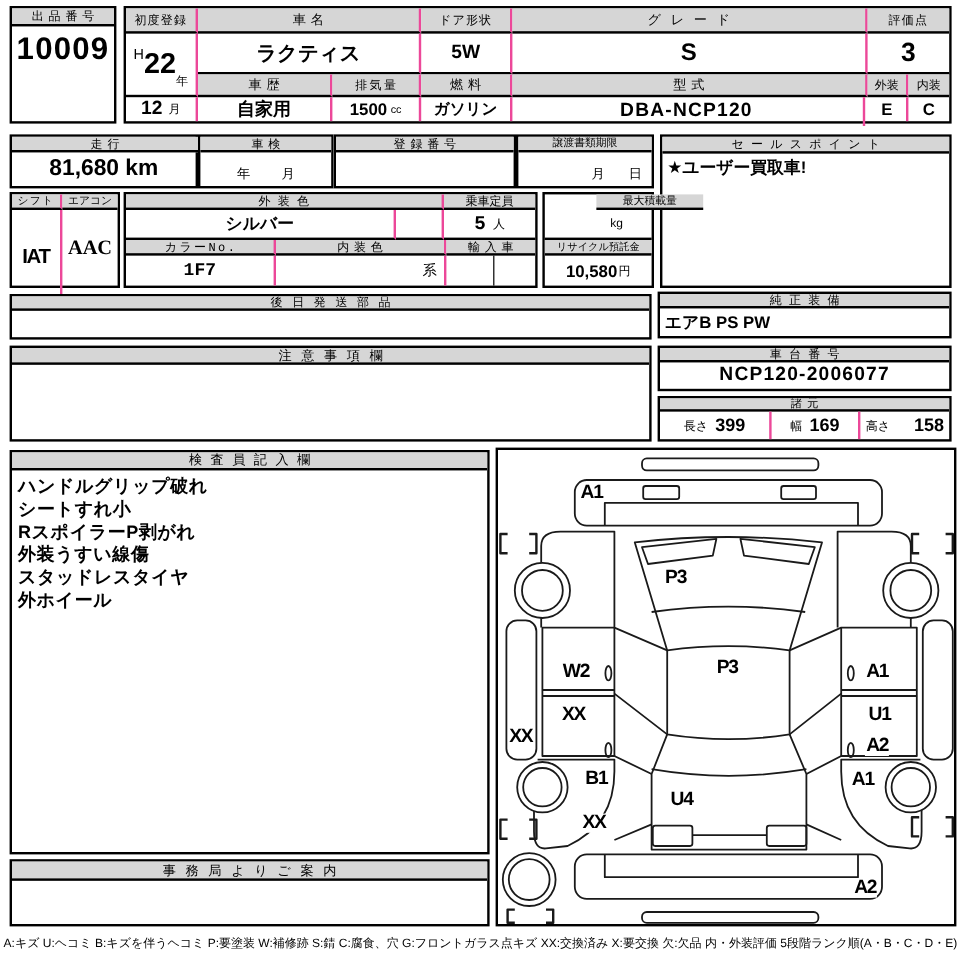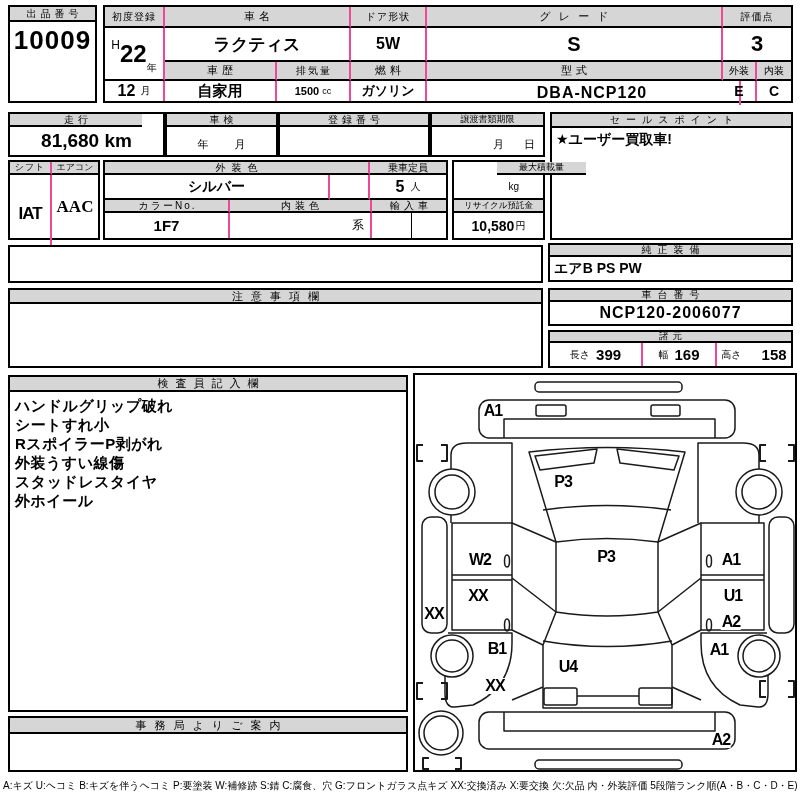--- a/index.html
+++ b/index.html
@@ -41,44 +41,44 @@
       <span class="b" style="font-size:16px;">12</span>
         <span style="font-size:10px;margin-left:5px;">月</span>
     </div>
 
     <div class="cell hdr br bb" style="left:60px;top:0;width:186px;height:21px;">車名</div>
     <div class="cell b br bb" style="left:60px;top:21px;width:186px;height:34px;font-size:17px;">ラクティス</div>
     <div class="cell hdr br bb" style="left:60px;top:55px;width:112px;height:19px;">車歴</div>
     <div class="cell b br" style="left:60px;top:74px;width:112px;height:20px;font-size:15px;">自家用</div>
     <div class="cell hdr br bb" style="left:172px;top:55px;width:74px;height:19px;font-size:10px;letter-spacing:2px;text-indent:2px;">排気量</div>
     <div class="cell br" style="left:172px;top:74px;width:74px;height:20px;">
-      <span class="b" style="font-size:11px;">1500</span>
+      <span class="b" style="font-size:14px;">1500</span>
         <span class="unit">cc</span>
     </div>
 
     <div class="cell hdr br bb" style="left:246px;top:0;width:76px;height:21px;font-size:10px;letter-spacing:1px;text-indent:0;">ドア形状</div>
     <div class="cell b br bb" style="left:246px;top:21px;width:76px;height:34px;font-size:16px;">5W</div>
     <div class="cell hdr br bb" style="left:246px;top:55px;width:76px;height:19px;">燃料</div>
     <div class="cell b br" style="left:246px;top:74px;width:76px;height:20px;font-size:13px;">ガソリン</div>
 
     <div class="cell hdr br bb" style="left:322px;top:0;width:296px;height:21px;letter-spacing:8px;text-indent:8px;">グレード</div>
     <div class="cell b br bb" style="left:322px;top:21px;width:296px;height:34px;font-size:20px;">S</div>
     <div class="cell hdr br bb" style="left:322px;top:55px;width:296px;height:19px;">型式</div>
-    <div class="cell b br" style="left:340px;top:74px;width:296px;height:24px;font-size:16px;letter-spacing:1px;">DBA-NCP120</div>
+    <div class="cell b br" style="left:320px;top:74px;width:296px;height:24px;font-size:16px;letter-spacing:1px;">DBA-NCP120</div>
 
     <div class="cell hdr bb" style="left:618px;top:0;width:68px;height:21px;font-size:10px;letter-spacing:1px;text-indent:0;">評価点</div>
     <div class="cell b bb" style="left:618px;top:21px;width:68px;height:34px;font-size:22px;">3</div>
     <div class="cell hdr br bb" style="left:618px;top:55px;width:34px;height:19px;font-size:10px;letter-spacing:0;text-indent:0;">外装</div>
     <div class="cell b br" style="left:618px;top:74px;width:34px;height:20px;font-size:14px;">E</div>
     <div class="cell hdr bb" style="left:652px;top:55px;width:34px;height:19px;font-size:10px;letter-spacing:0;text-indent:0;">内装</div>
     <div class="cell" style="left:652px;top:74px;width:34px;height:20px;font-size:14px;font-weight:bold;">C</div>
   </div>
 
   <div class="box" style="left:8px;top:112px;width:157px;height:45px;">
-    <div class="cell hdr bb" style="left:0;top:0;width:132px;height:13px;font-size:10px;">走行</div>
+    <div class="cell hdr bb" style="left:0;top:0;width:155px;height:13px;font-size:10px;">走行</div>
     <div class="cell b" style="left:0;top:13px;width:153px;height:28px;font-size:19px;">81,680 km</div>
   </div>
   <div class="box" style="left:165px;top:112px;width:113px;height:45px;">
     <div class="cell hdr bb" style="left:0;top:0;width:109px;height:13px;font-size:10px;">車検</div>
     <div class="cell" style="left:0;top:13px;width:109px;height:28px;align-items:flex-end;padding-bottom:3px;gap:26px;font-size:11px;">
       <span>年</span>
         <span>月</span>
     </div>
   </div>
   <div class="box" style="left:278px;top:112px;width:152px;height:45px;">
@@ -98,21 +98,21 @@
     <div style="position:absolute;left:0;top:14px;width:239px;height:110px;padding:3px 4px;box-sizing:border-box;font-size:14px;font-weight:bold;">★ユーザー買取車!</div>
   </div>
 
   <div class="box" style="left:8px;top:160px;width:92px;height:80px;">
     <div class="cell hdr br bb" style="left:0;top:0;width:42px;height:13px;font-size:9px;letter-spacing:1px;text-indent:0;">シフト</div>
     <div class="cell hdr bb" style="left:42px;top:0;width:46px;height:13px;font-size:9px;letter-spacing:0;text-indent:0;">エアコン</div>
     <div class="cell b br" style="left:0;top:13px;width:42px;height:77px;font-size:17px;letter-spacing:-1px;">IAT</div>
     <div class="cell b" style="left:42px;top:13px;width:46px;height:63px;font-size:17px;font-family:Liberation Serif, serif;">AAC</div>
   </div>
 
-  <div class="box" style="left:103px;top:160px;width:345px;height:80px;">
+  <div class="box" style="left:103px;top:160px;width:345px;height:80px;font-family:Liberation Mono, monospace;">
     <div class="cell hdr br bb" style="left:0;top:0;width:265px;height:13px;font-size:10px;letter-spacing:6px;text-indent:6px;">外装色</div>
     <div class="cell hdr bb" style="left:265px;top:0;width:76px;height:13px;font-size:10px;letter-spacing:0;text-indent:0;">乗車定員</div>
     <div class="cell b br bb" style="left:0;top:13px;width:225px;height:25px;font-size:14px;">シルバー</div>
     <div class="cell br bb" style="left:225px;top:13px;width:40px;height:25px;"></div>
     <div class="cell bb" style="left:265px;top:13px;width:76px;height:25px;">
       <span class="b" style="font-size:16px;">5</span>
         <span style="font-size:10px;margin-left:6px;">人</span>
     </div>
     <div class="cell hdr br bb" style="left:0;top:38px;width:125px;height:13px;font-size:10px;letter-spacing:2px;text-indent:2px;">カラーNo.</div>
     <div class="cell hdr br bb" style="left:125px;top:38px;width:142px;height:13px;font-size:10px;">内装色</div>
@@ -126,20 +126,21 @@
     <div class="cell hdr bb" style="left:0;top:0;width:89px;height:13px;font-size:9px;letter-spacing:0;text-indent:0;margin-left:43px;">最大積載量</div>
     <div class="cell bb" style="left:0;top:13px;width:89px;height:25px;justify-content:flex-end;padding-right:24px;font-size:10px;">kg</div>
     <div class="cell hdr bb" style="left:0;top:38px;width:89px;height:13px;font-size:8.5px;letter-spacing:0;text-indent:0;">リサイクル預託金</div>
     <div class="cell" style="left:0;top:51px;width:89px;height:25px;">
       <span class="b" style="font-size:14px;">10,580</span>
         <span style="font-size:10px;margin-left:1px;">円</span>
     </div>
   </div>
 
   <div class="box" style="left:8px;top:245px;width:535px;height:38px;">
+    <div class="cell hdr bb" style="left:0;top:0;width:531px;height:12px;font-size:10px;letter-spacing:8px;text-indent:8px;">後日発送部品</div>
     <div class="cell" style="left:0;top:12px;width:531px;height:22px;"></div>
   </div>
 
   <div class="box" style="left:548px;top:243px;width:245px;height:39px;">
     <div class="cell hdr bb" style="left:0;top:0;width:241px;height:12px;font-size:10px;letter-spacing:6px;text-indent:6px;">純正装備</div>
     <div class="cell b" style="left:0;top:12px;width:241px;height:23px;justify-content:flex-start;padding-left:4px;font-size:14px;">エアB PS PW</div>
   </div>
 
   <div class="box" style="left:8px;top:288px;width:535px;height:80px;">
     <div class="cell hdr bb" style="left:0;top:0;width:531px;height:14px;font-size:11px;letter-spacing:8px;text-indent:8px;">注意事項欄</div>

